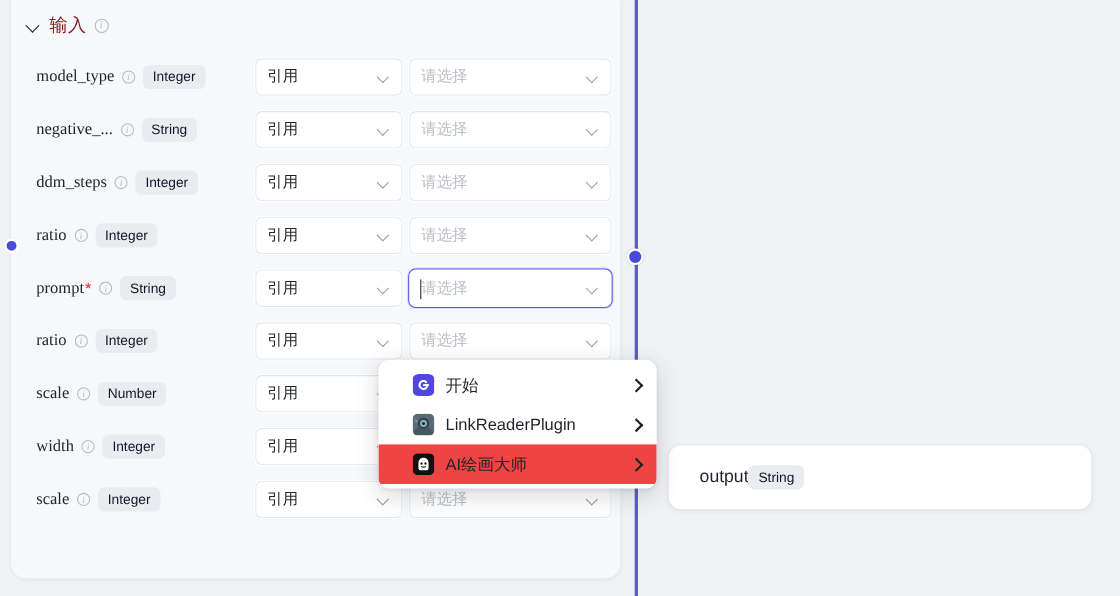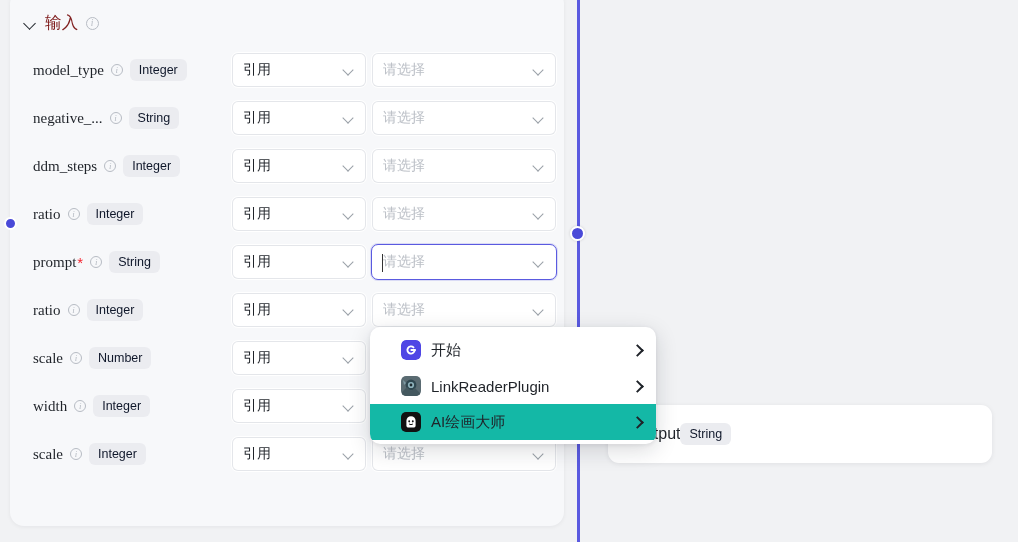--- a/index.html
+++ b/index.html
@@ -89,31 +89,31 @@
     box-shadow: 0 0 0 1px rgba(90,90,224,.18);
     z-index: 5;
   }
   .sel.focused .caret {
     position: absolute; left: 10px; top: 9px;
     width: 1px; height: 18px; background: #333;
   }
 
   
   #dropdown {
-    position: absolute; left: 370px; top: 327px;
-    width: 286px; height: 117px;
+    position: absolute; left: 344px; top: 327px;
+    width: 253px; height: 117px;
     background: #fff; border-radius: 10px;
     box-shadow: 0 6px 22px rgba(20,25,40,.16), 0 1px 4px rgba(20,25,40,.08);
     padding: 5px 0; z-index: 40; overflow: hidden;
   }
   .ditem {
     display: flex; align-items: center;
     height: 36px; padding: 0 12px 0 31px; gap: 10px;
   }
-  .ditem.hov { background: #14b8a6; align-items: center; }
+  .ditem.hov { background: #ef4444; align-items: center; }
   .ditem .label { font-size: 15px; color: #1f2329; flex: 1; white-space: nowrap; }
   .dicon { width: 20px; height: 20px; border-radius: 5px; flex: none; overflow: hidden; }
   .chev-r { width: 12px; height: 14px; position: relative; flex: none; }
   .chev-r::before {
     content: ""; position: absolute; left: 1px; top: 3px;
     width: 7px; height: 7px;
     border-right: 2.3px solid #1f2329; border-top: 2.3px solid #1f2329;
     transform: rotate(45deg);
   }
 

